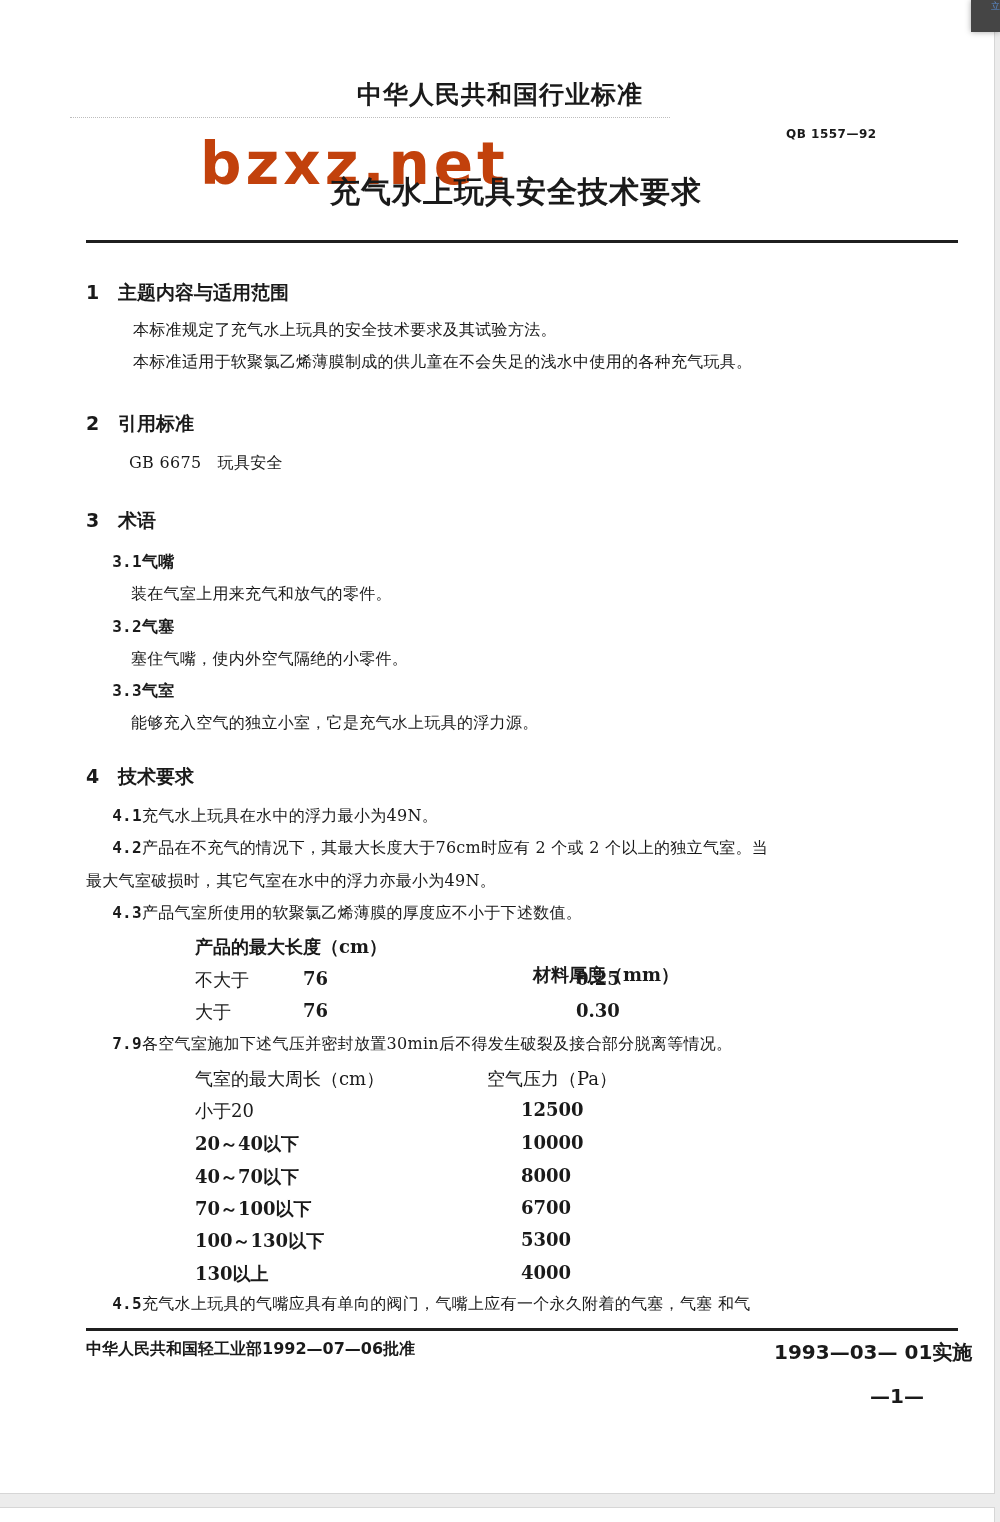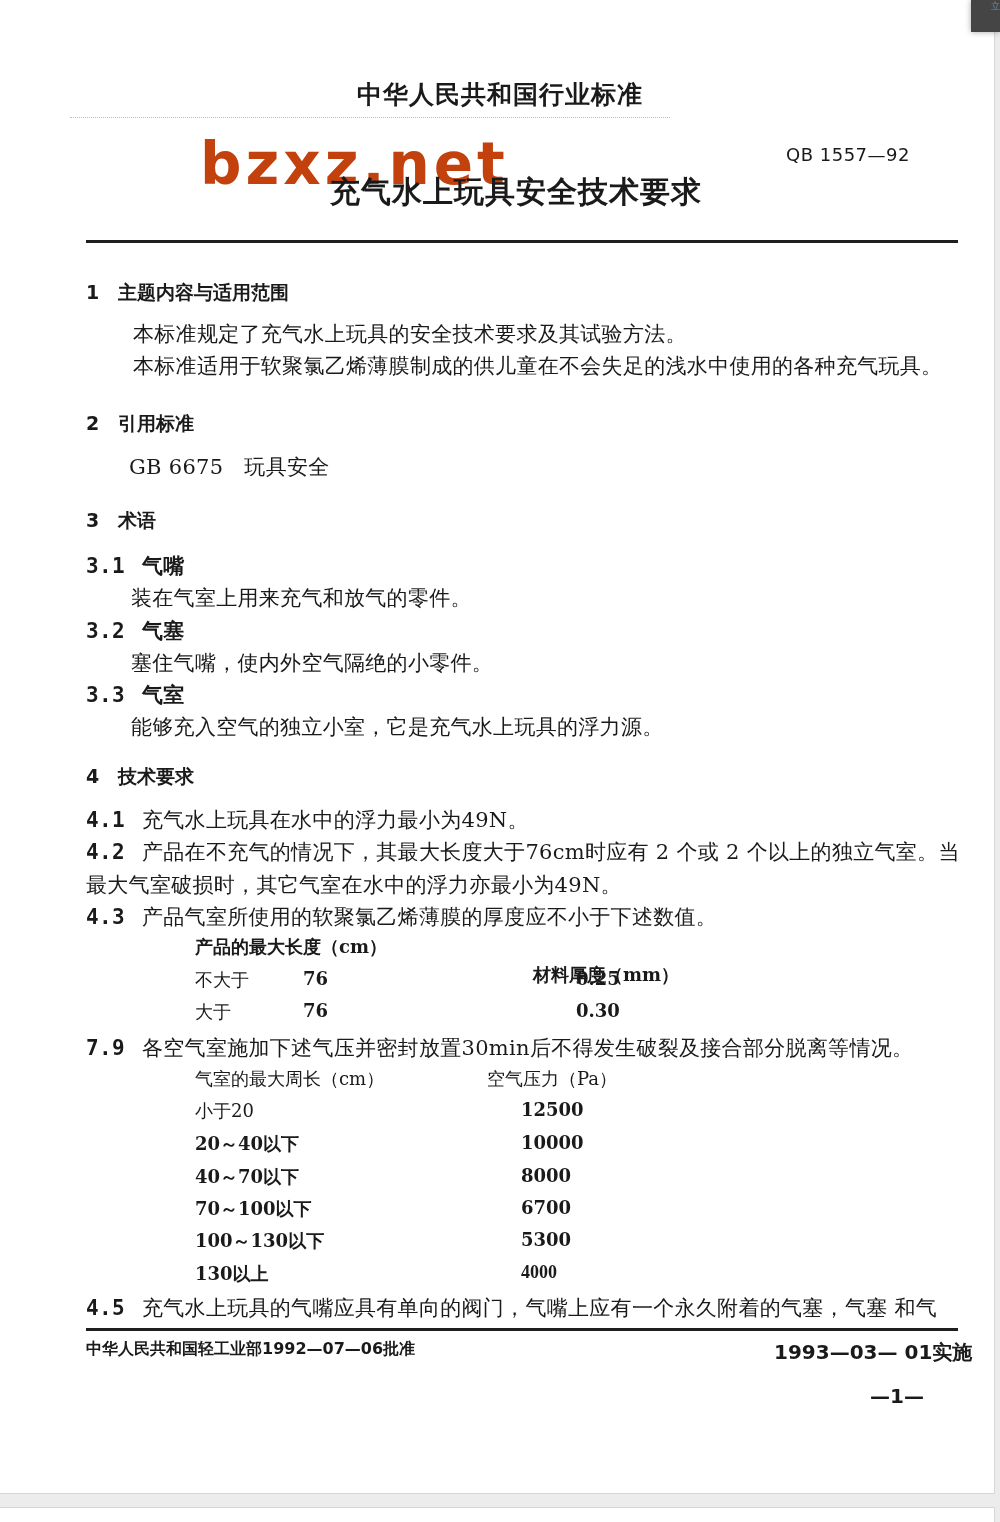--- a/index.html
+++ b/index.html
@@ -59,42 +59,42 @@
     }
     .header-title {
       left: 0; width: 1000px; text-align: center;
       top: 78px; font-size: 25px; letter-spacing: 1px;
     }
     .dotted-rule {
       position: absolute; left: 70px; top: 117px; width: 600px;
       border-top: 1px dotted #bdbdbd;
     }
     .std-code {
-      left: 786px; top: 144px; font-size: 18px;
-      font-family: "DejaVu Sans", sans-serif; font-weight: normal; letter-spacing: 0.5px;
+      left: 786px; top: 127px; font-size: 12px;
+      font-family: "DejaVu Sans", sans-serif; font-weight: bold; letter-spacing: 0.5px;
     }
     .doc-title {
       left: 330px; top: 172px; font-size: 30px; letter-spacing: 1px;
     }
     .watermark {
       left: 200px; top: 130px; font-size: 58px;
       font-family: "DejaVu Sans", sans-serif; font-weight: bold;
       color: #c2410c; letter-spacing: 4px; z-index: 0;
     }
     .rule-top {
       position: absolute; left: 86px; top: 240px; width: 872px;
       height: 3px; background: #1f1f1f;
     }
     .rule-bottom {
       position: absolute; left: 86px; top: 1328px; width: 872px;
       height: 3px; background: #1f1f1f;
     }
     .section-head { font-size: 19px; }
     .section-head .num { display: inline-block; width: 32px; }
-    .body-text { font-size: 21px; letter-spacing: 0.3px; }
+    .body-text { font-size: 16px; letter-spacing: 0.3px; text-align: right; }
     .sub-num { display: inline-block; width: 56px; font-weight: bold;
       font-family: "DejaVu Sans Mono", monospace; }
     .term { font-weight: bold; font-family: "DejaVu Sans", sans-serif; }
     .table-cell { font-size: 18px; }
     .footer-left { left: 86px; top: 1339px; font-size: 16px; }
     .footer-right { left: 774px; top: 1339px; font-size: 20px; }
     .page-num { left: 870px; top: 1384px; font-size: 20px; }
     .content { position: relative; z-index: 1; }
   </style>
 </head>
@@ -185,21 +185,21 @@
     <div class="abs table-cell" style="left:195px; top:1165px; font-weight:bold;">40～70以下</div>
     <div class="abs table-cell" style="left:521px; top:1165px; font-weight:bold;">8000</div>
 
     <div class="abs table-cell" style="left:195px; top:1197px; font-weight:bold;">70～100以下</div>
     <div class="abs table-cell" style="left:521px; top:1197px; font-weight:bold;">6700</div>
 
     <div class="abs table-cell" style="left:195px; top:1229px; font-weight:bold;">100～130以下</div>
     <div class="abs table-cell" style="left:521px; top:1229px; font-weight:bold;">5300</div>
 
     <div class="abs table-cell" style="left:195px; top:1262px; font-weight:bold;">130以上</div>
-    <div class="abs table-cell" style="left:521px; top:1262px; font-weight:bold;font-family:Liberation Serif, serif;">4000</div>
+    <div class="abs table-cell" style="left:521px; top:1262px; font-weight:bold;">4000</div>
 
     <div class="abs body-text" style="left:86px; top:1294px;">
       <span class="sub-num">4.5</span><span>充气水上玩具的气嘴应具有单向的阀门，气嘴上应有一个永久附着的气塞，气塞 和气</span>
     </div>
 
     <div class="rule-bottom"></div>
 
     <div class="abs footer-left bold-sans">中华人民共和国轻工业部1992—07—06批准</div>
     <div class="abs footer-right bold-sans">1993—03— 01实施</div>
     <div class="abs page-num bold-sans">—1—</div>

